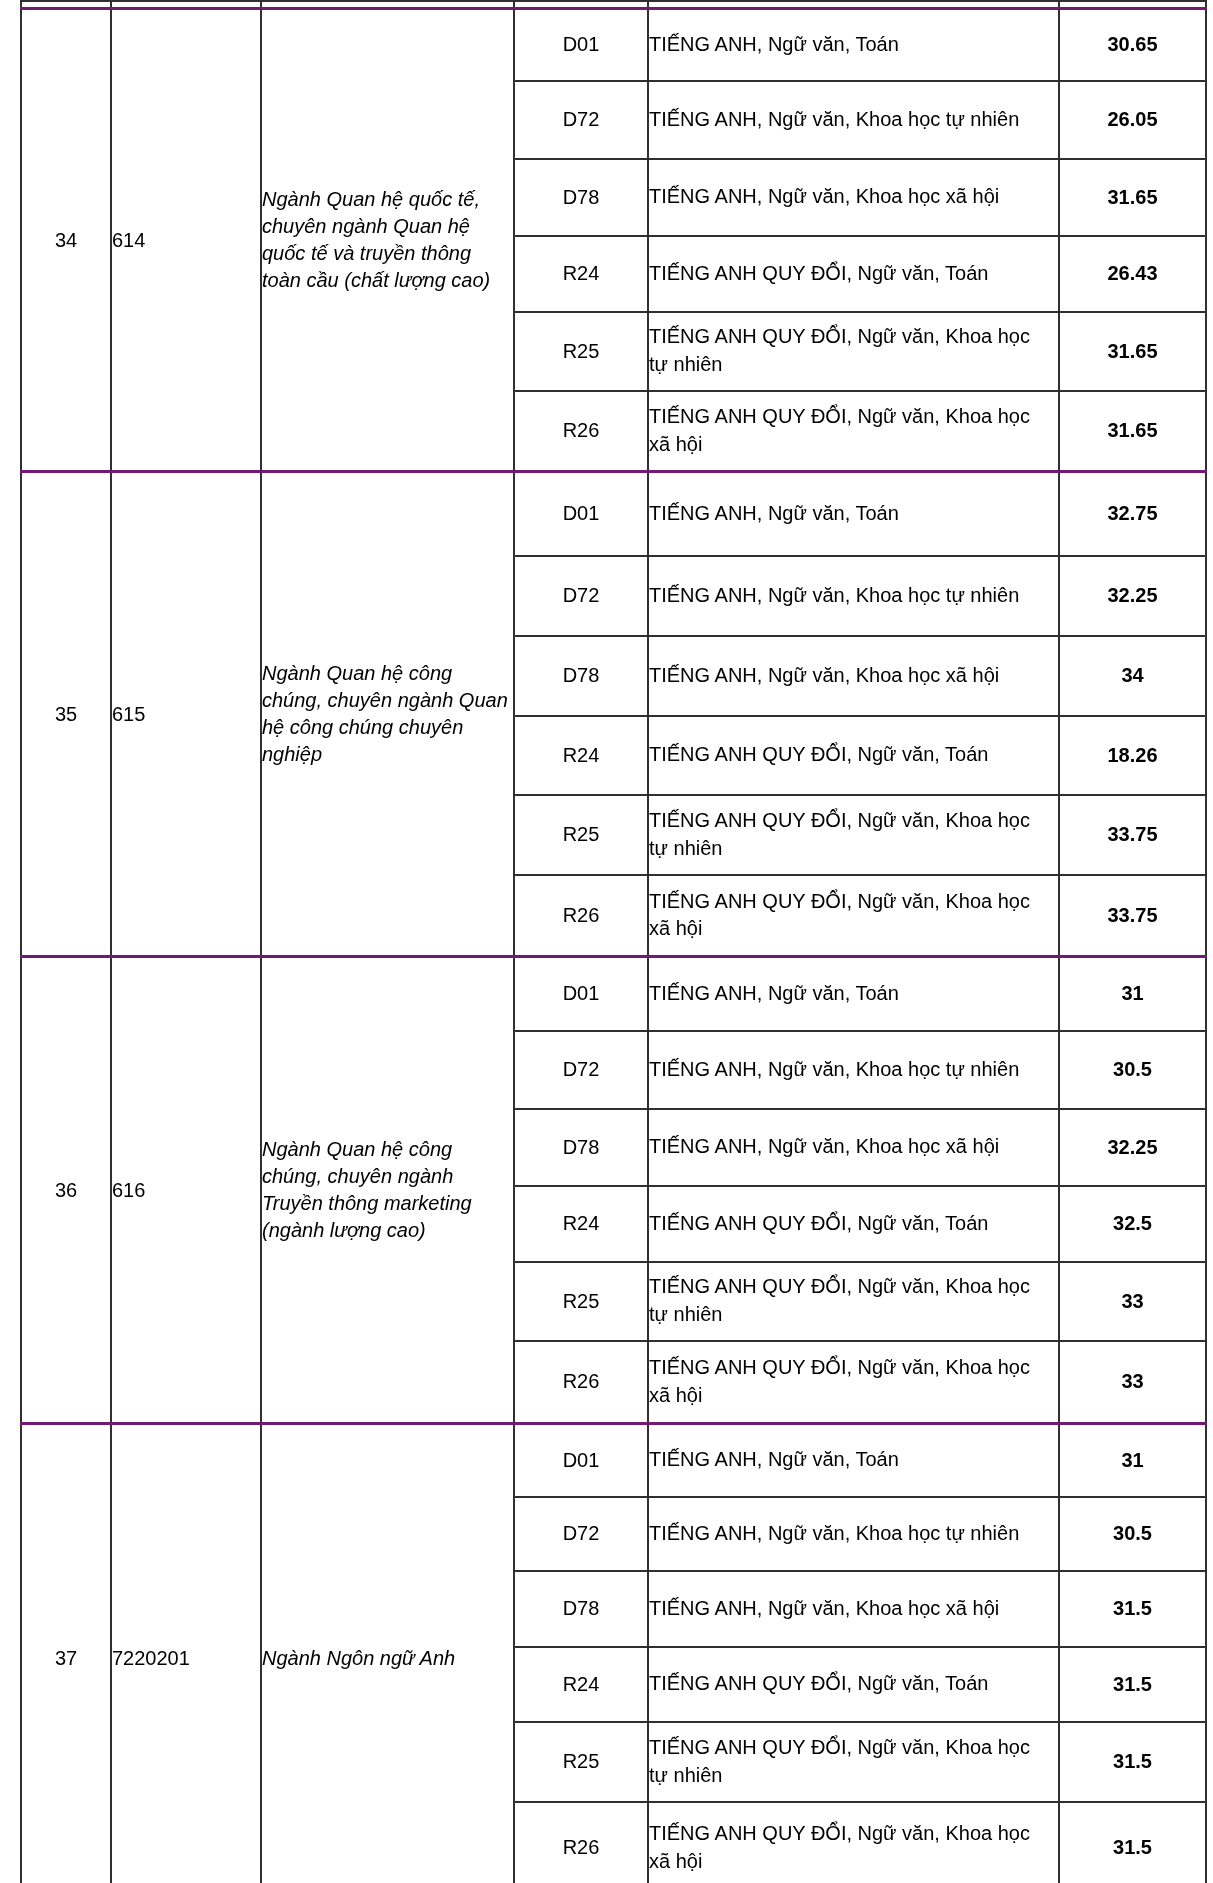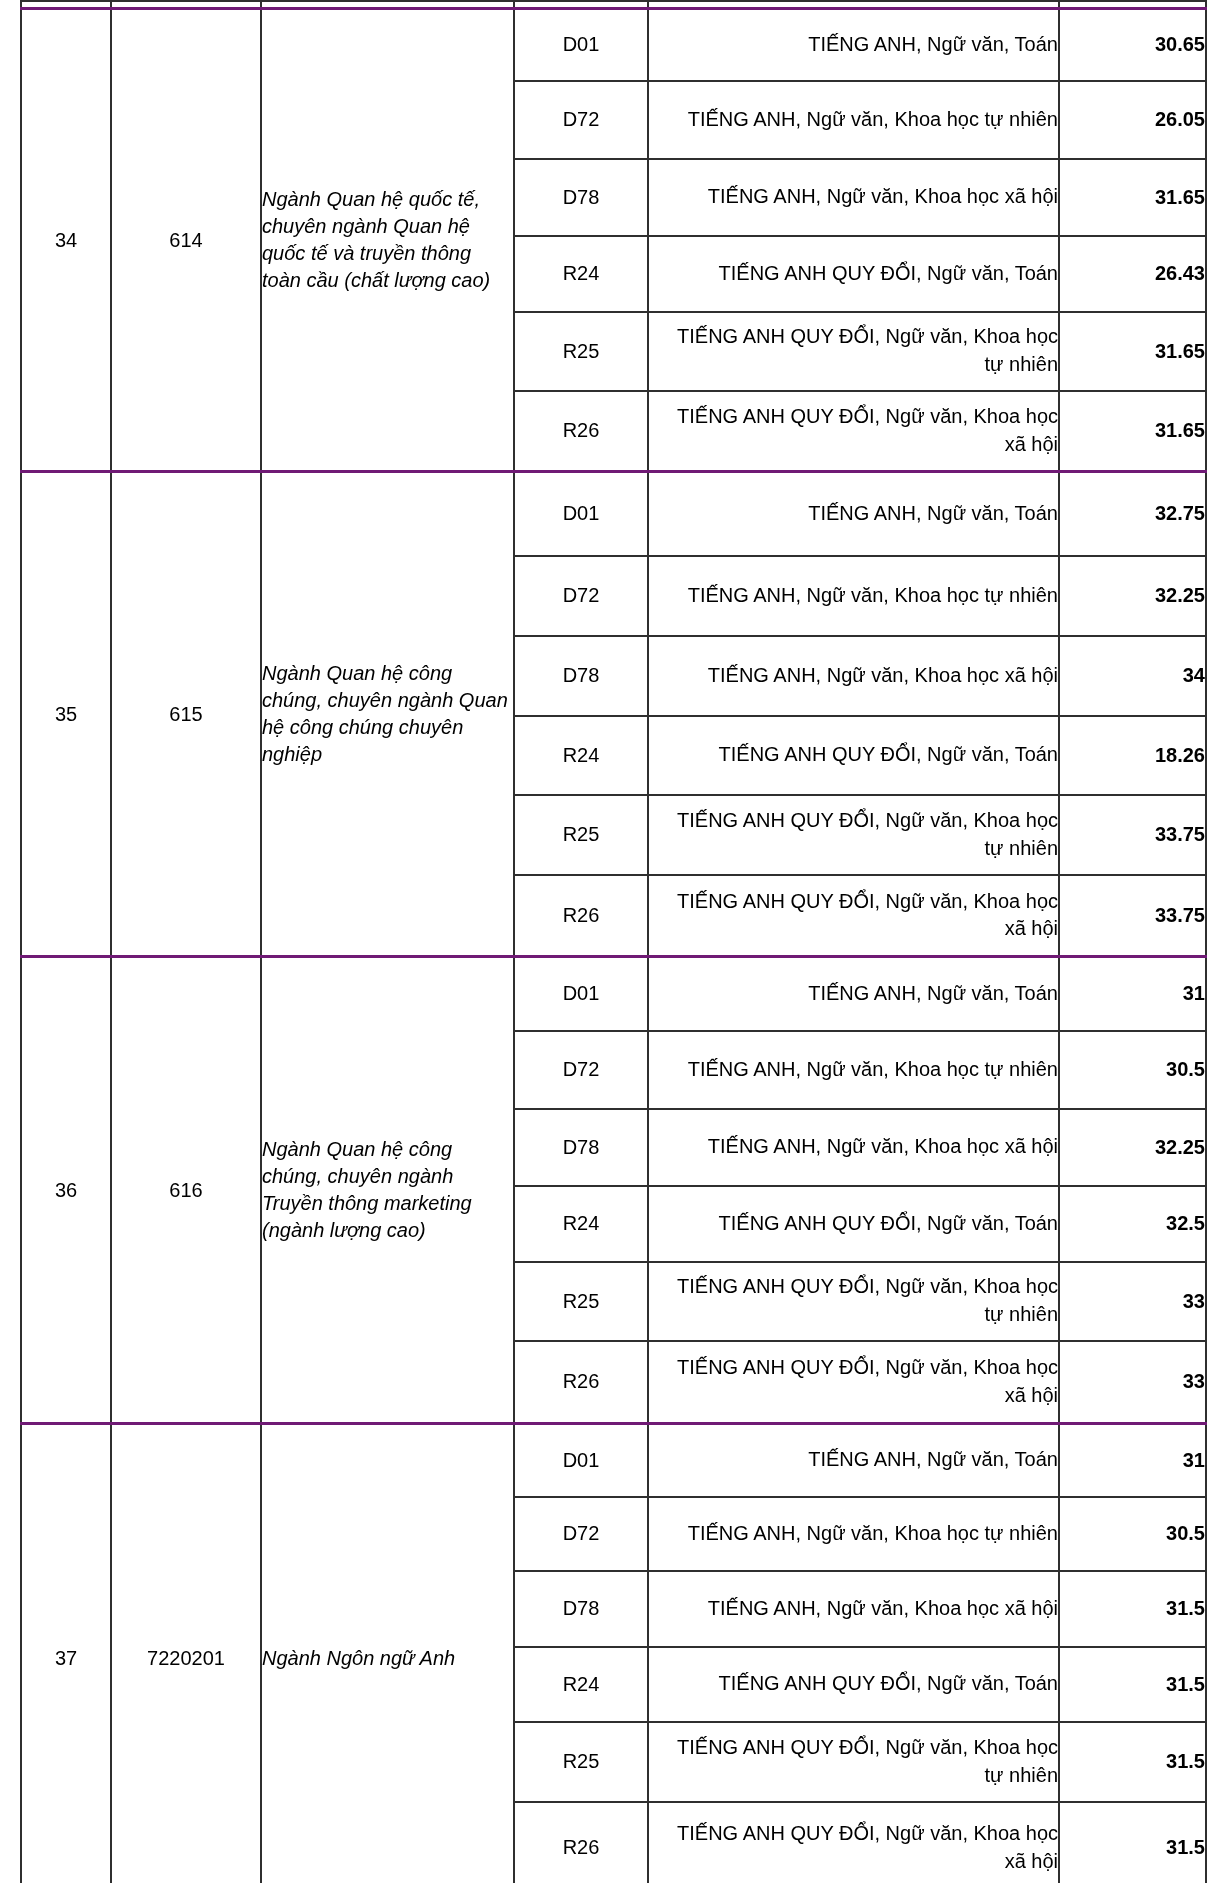--- a/index.html
+++ b/index.html
@@ -29,43 +29,43 @@
     padding: 0;
     font-size: 20px;
     color: #000000;
     background: #ffffff;
     overflow: visible;
   }
   tr.block-start td {
     border-top: 3px solid #701a75;
   }
   td.col-stt    { text-align: center; vertical-align: middle; }
-  td.col-code   { text-align: center; vertical-align: middle; border-radius: 10px; }
+  td.col-code   { text-align: left; vertical-align: middle; border-radius: 10px; }
   td.col-major  {
     text-align: left;
     vertical-align: middle;
     padding-left: 3px;
     line-height: 1.35;
     font-style: italic;
   }
   td.col-combo  { text-align: center; vertical-align: middle; }
   td.col-subjects {
-    text-align: right;
+    text-align: left;
     vertical-align: middle;
     padding-left: 3px;
     line-height: 1.38;
   }
   td.col-subjects .subj {
     display: inline-block;
     width: 402px;
     overflow: visible;
     white-space: normal;
   }
   td.col-score {
-    text-align: right;
+    text-align: center;
     vertical-align: middle;
     font-weight: bold;
     margin-left: 40px;
   }
   tr.partial-row td { height: 5px; }
 </style>
 </head>
 <body>
 
 <div class="page">

